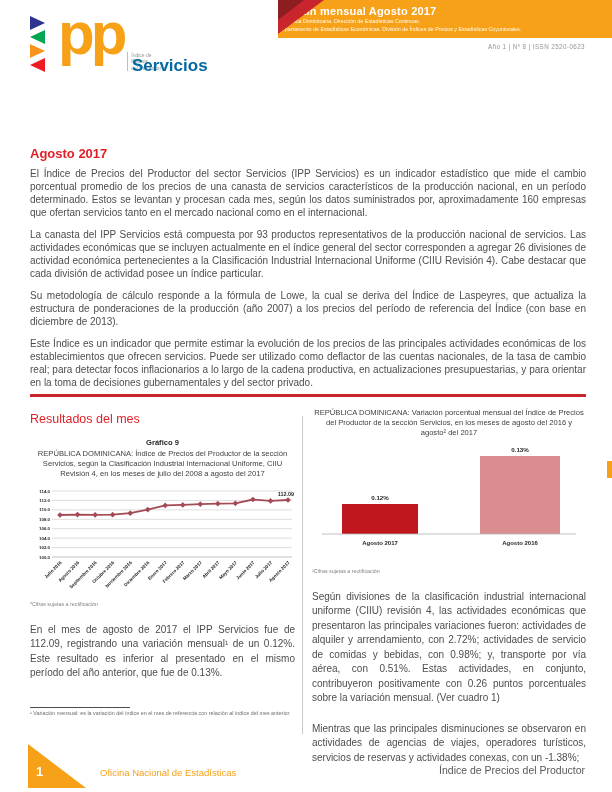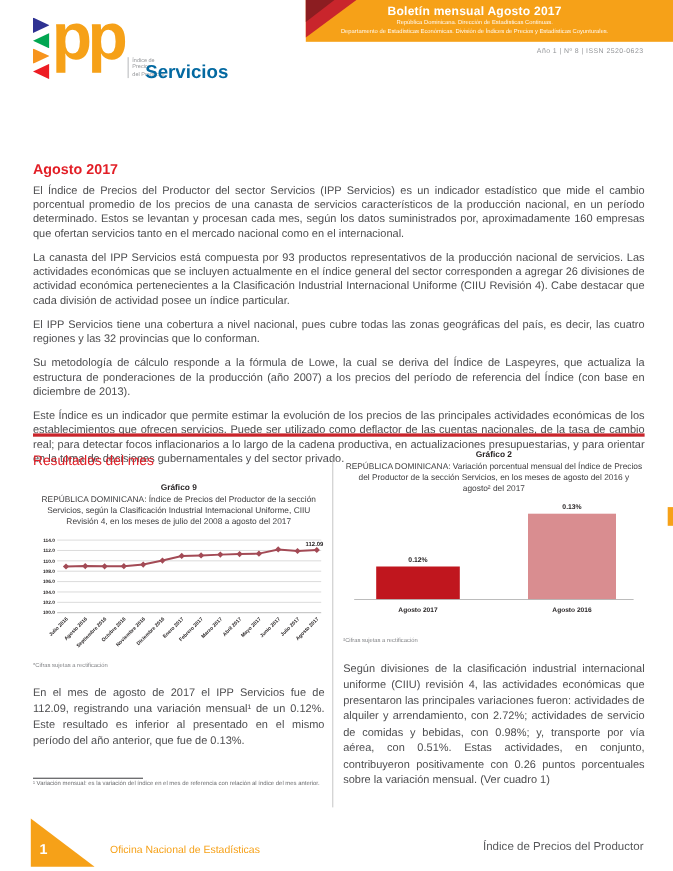--- a/index.html
+++ b/index.html
@@ -1,34 +1,34 @@
 <!DOCTYPE html>
 <html><head>
 <meta charset="utf-8">
 <style>
   html,body{margin:0;padding:0;background:#888;}
   .page{position:relative;width:612px;height:792px;background:#ffffff;margin:0 auto;
         font-family:"Liberation Sans",sans-serif;overflow:hidden;}
 
   
   .banner{position:absolute;left:278px;top:0;right:0;height:38px;background:#F6A118;
-          color:#fff;text-align:center;padding:5px 27px 0 0;box-sizing:border-box;}
+          color:#fff;text-align:left;padding:5px 27px 0 0;box-sizing:border-box;}
   .banner-title{font-size:11px;font-weight:bold;letter-spacing:.2px;}
   .banner-sub{font-size:5.3px;line-height:1.55;opacity:.95;}
   .corner-red,.corner-darkred{position:absolute;top:0;width:0;height:0;}
   .corner-red{left:278px;border-top:34px solid #C9252C;border-right:46px solid transparent;}
   .corner-darkred{left:278px;border-top:20px solid #8C1D21;border-right:26px solid transparent;}
   .issue-line{position:absolute;right:27px;top:43px;font-size:6.3px;color:#939598;letter-spacing:.4px;}
 
   .logo{position:absolute;left:30px;top:6px;display:flex;align-items:flex-start;}
   .tri-col{display:flex;flex-direction:column;width:15px;height:56px;margin-top:10px;}
   .tri{flex:1;}
   .tri-r{clip-path:polygon(0 0,100% 50%,0 100%);}
   .tri-l{clip-path:polygon(100% 0,0 50%,100% 100%);}
-  .pp-text{font-size:60px;font-weight:bold;color:#F6A118;line-height:.92;letter-spacing:-4px;margin-left:2px;}
+  .pp-text{font-size:60px;font-weight:bold;color:#F6A118;line-height:.92;letter-spacing:-4px;margin-left:13px;}
   .logo-sub{margin-left:4px;margin-top:46px;border-left:1px solid #bcbec0;padding-left:3px;
             font-size:5px;line-height:1.25;color:#939598;}
   .servicios{position:absolute;left:132px;top:56px;font-size:17px;font-weight:bold;color:#0369a1;}
 
   
   .intro-heading{position:absolute;left:30px;top:146px;font-size:13px;font-weight:bold;color:#E21E26;}
   .intro{position:absolute;left:30px;top:167px;width:556px;color:#4D4D4F;font-size:10px;}
   .intro p{margin:0 0 9px;text-align:justify;line-height:1.3;}
   .red-divider{position:absolute;left:30px;top:394px;width:556px;height:3px;background:#C9252C;}
   .side-tab{position:absolute;right:0;top:461px;width:5px;height:17px;background:#F6A118;}
@@ -83,21 +83,20 @@
       <div>Precios</div>
       <div>del Productor</div>
     </div>
   </div>
   <div class="servicios">Servicios</div>
 
   <div class="intro-heading">Agosto 2017</div>
   <div class="intro">
     <p>El Índice de Precios del Productor del sector Servicios (IPP Servicios) es un indicador estadístico que mide el cambio porcentual promedio de los precios de una canasta de servicios característicos de la producción nacional, en un período determinado. Estos se levantan y procesan cada mes, según los datos suministrados por, aproximadamente 160 empresas que ofertan servicios tanto en el mercado nacional como en el internacional.</p>
     <p>La canasta del IPP Servicios está compuesta por 93 productos representativos de la producción nacional de servicios. Las actividades económicas que se incluyen actualmente en el índice general del sector corresponden a agregar 26 divisiones de actividad económica pertenecientes a la Clasificación Industrial Internacional Uniforme (CIIU Revisión 4). Cabe destacar que cada división de actividad posee un índice particular.</p>
-    <p>El IPP Servicios tiene una cobertura a nivel nacional, pues cubre todas las zonas geográficas del país, es decir, las cuatro regiones y las 32 provincias que lo conforman.</p>
     <p>Su metodología de cálculo responde a la fórmula de Lowe, la cual se deriva del Índice de Laspeyres, que actualiza la estructura de ponderaciones de la producción (año 2007) a los precios del período de referencia del Índice (con base en diciembre de 2013).</p>
     <p>Este Índice es un indicador que permite estimar la evolución de los precios de las principales actividades económicas de los establecimientos que ofrecen servicios. Puede ser utilizado como deflactor de las cuentas nacionales, de la tasa de cambio real; para detectar focos inflacionarios a lo largo de la cadena productiva, en actualizaciones presupuestarias, y para orientar en la toma de decisiones gubernamentales y del sector privado.</p>
   </div>
 
   <div class="red-divider"></div>
   <div class="side-tab"></div>
   <div class="v-divider"></div>
 
   <div class="col-left">
     <div class="results-heading">Resultados del mes</div>
@@ -149,33 +148,33 @@
           <text transform="translate(207.4,80) rotate(-45)" text-anchor="end" font-size="4.6" font-weight="bold" fill="#231F20">Mayo 2017</text>
           <text transform="translate(224.9,80) rotate(-45)" text-anchor="end" font-size="4.6" font-weight="bold" fill="#231F20">Junio 2017</text>
           <text transform="translate(242.5,80) rotate(-45)" text-anchor="end" font-size="4.6" font-weight="bold" fill="#231F20">Julio 2017</text>
           <text transform="translate(260.0,80) rotate(-45)" text-anchor="end" font-size="4.6" font-weight="bold" fill="#231F20">Agosto 2017</text>
         </svg></div>
     <div class="chart-footnote">*Cifras sujetas a rectificación</div>
     <p class="col-para">En el mes de agosto de 2017 el IPP Servicios fue de 112.09, registrando una variación mensual¹ de un 0.12%. Este resultado es inferior al presentado en el mismo período del año anterior, que fue de 0.13%.</p>
   </div>
 
   <div class="col-right">
-    <div class="chart-label">Gráfico 2</div>
     <div class="chart-title">REPÚBLICA DOMINICANA: Variación porcentual mensual del Índice de Precios del Productor de la sección Servicios, en los meses de agosto del 2016 y agosto² del 2017</div>
     <div class="chart-box" id="chart2"><svg viewBox="0 0 274 120" width="274" height="120" xmlns="http://www.w3.org/2000/svg">
           <rect x="30" y="62" width="76" height="30" fill="#C0161E"></rect>
           <text x="68" y="58" text-anchor="middle" font-size="6.2" font-weight="bold" fill="#231F20">0.12%</text>
           <text x="68" y="103" text-anchor="middle" font-size="6" font-weight="bold" fill="#231F20">Agosto  2017</text>
           <rect x="168" y="14" width="80" height="78" fill="#D98D90"></rect>
           <text x="208" y="10" text-anchor="middle" font-size="6.2" font-weight="bold" fill="#231F20">0.13%</text>
           <text x="208" y="103" text-anchor="middle" font-size="6" font-weight="bold" fill="#231F20">Agosto 2016</text>
           <line x1="10" y1="92" x2="264" y2="92" stroke="#b3b3b3" stroke-width="0.8"></line>
         </svg></div>
     <div class="chart-footnote">²Cifras sujetas a rectificación</div>
     <p class="col-para">Según divisiones de la clasificación industrial internacional uniforme (CIIU) revisión 4, las actividades económicas que presentaron las principales variaciones fueron: actividades de alquiler y arrendamiento, con 2.72%; actividades de servicio de comidas y bebidas, con 0.98%; y, transporte por vía aérea, con 0.51%. Estas actividades, en conjunto, contribuyeron positivamente con 0.26 puntos porcentuales sobre la variación mensual. (Ver cuadro 1)</p>
+    <p class="col-para">Mientras que las principales disminuciones se observaron en actividades de agencias de viajes, operadores turísticos, servicios de reservas y actividades conexas, con un -1.38%;</p>
   </div>
 
   <div class="footnote-block">
     <div class="footnote-rule"></div>
     <div class="footnote-text">¹ Variación mensual: es la variación del índice en el mes de referencia con relación al índice del mes anterior.</div>
   </div>
 
   <div class="footer-tri"></div>
   <div class="footer-num">1</div>
   <div class="footer-left">Oficina Nacional de Estadísticas</div>

